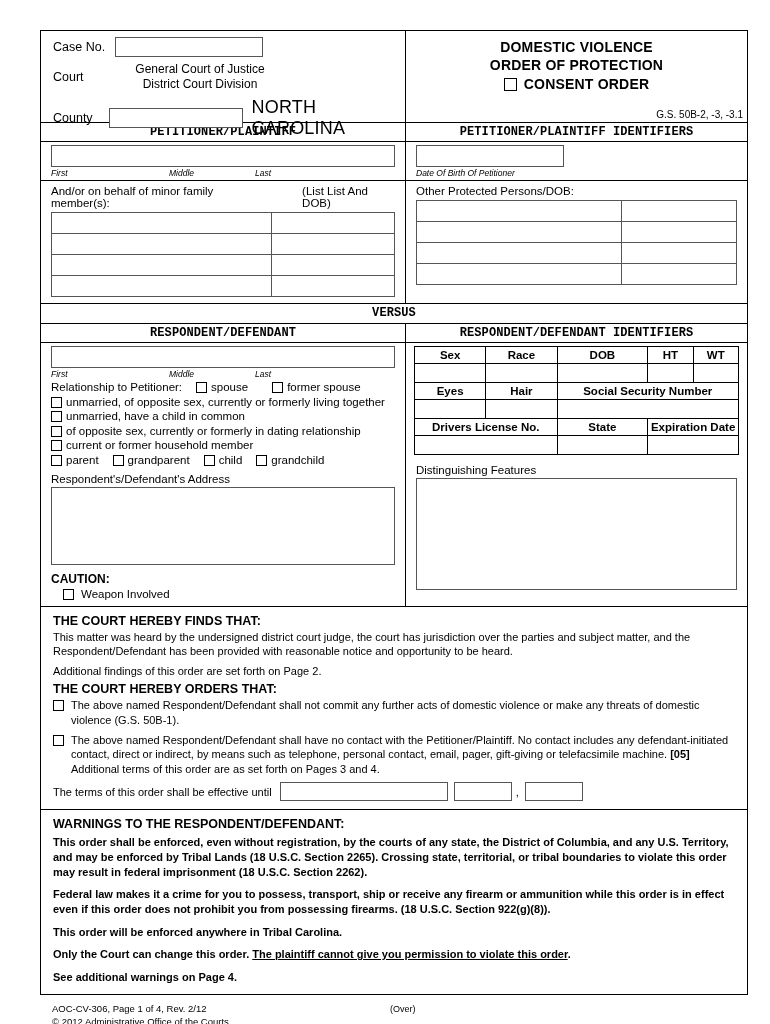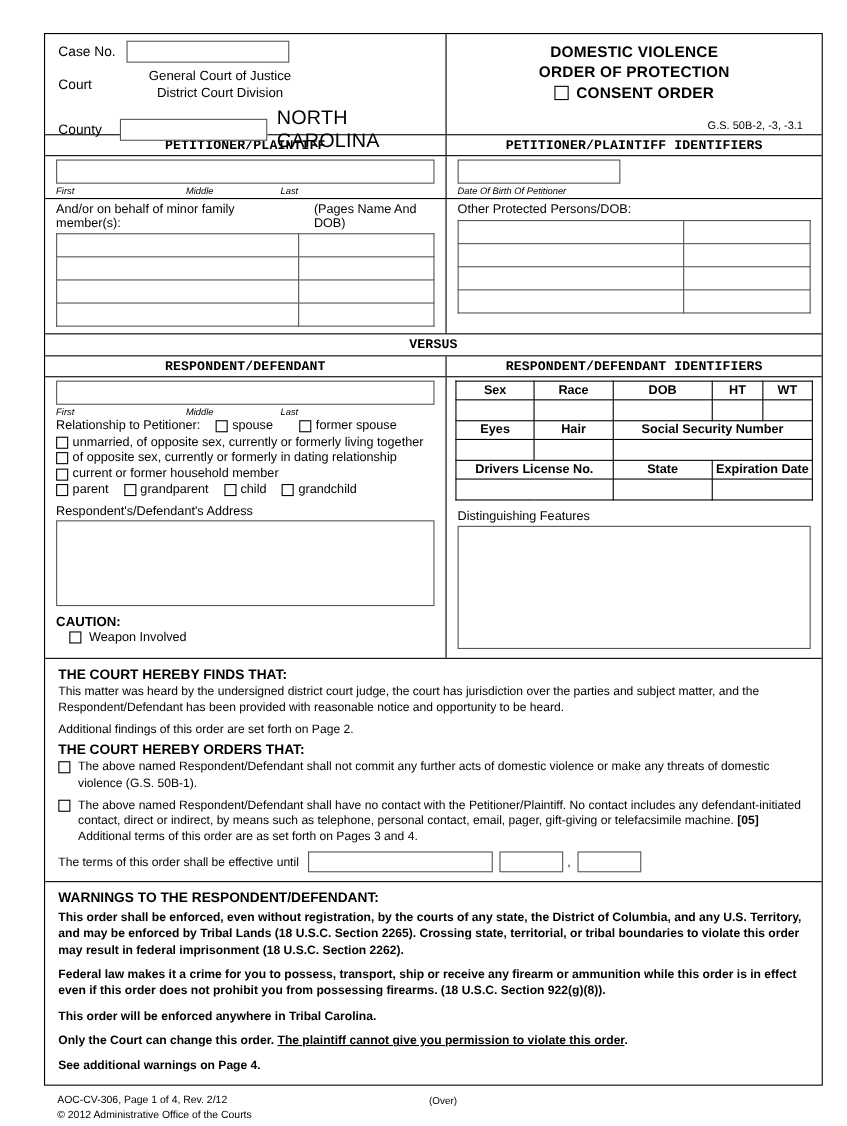--- a/index.html
+++ b/index.html
@@ -33,21 +33,21 @@
   .hl-row { display: flex; align-items: center; margin-bottom: 5px; }
   .hl-lab { width: 62px; font-size: 12.5px; }
   .caseno-box { width: 148px; height: 20px; }
   .county-box { width: 148px; height: 20px; }
   .court-stack { text-align: center; width: 170px; line-height: 1.25; font-size: 12px; }
   .nc { font-weight: normal; font-size: 18px; margin-left: 9px; letter-spacing: .2px; }
 
   .hdr-right { padding: 7px 8px 0 8px; text-align: center; position: relative; }
   .title-line { font-weight: bold; font-size: 14px; letter-spacing: .2px; line-height: 1.32; }
   .consent-row { display: flex; justify-content: center; align-items: center; gap: 7px; }
-  .gs { position: absolute; right: 17px; bottom: 2px; font-size: 10px; font-weight: normal; }
+  .gs { position: absolute; right: 4px; bottom: 2px; font-size: 10px; font-weight: normal; }
 
   
   .cb { display: inline-block; width: 11px; height: 11px; border: 1.4px solid #000; background: #fff; flex: 0 0 auto; }
   .cb-lg { width: 13px; height: 13px; border-width: 1.6px; }
 
   
   .secttl { font-weight: bold; font-size: 12px; text-align: center; padding: 2px 0 2px; letter-spacing: .1px; font-family: Liberation Mono, monospace; }
 
   
   .nameline { padding: 3px 10px 0 10px; }
@@ -167,21 +167,21 @@
         <div class="fml">
           <span style="width:auto;">Date Of Birth Of Petitioner</span>
         </div>
       </div>
     </div>
 
     <div class="row bb">
       <div class="colL">
         <div class="minor-head">
           <span>And/or on behalf of minor family member(s):</span>
-          <span class="hint">(Pages Name And DOB)</span>
+          <span class="hint">(List List And DOB)</span>
         </div>
         <table class="grid">
           <tbody>
               <tr>
                 <td class="w1"></td>
                 <td class="w2"></td>
               </tr>
           <tr>
                 <td class="w1"></td>
                 <td class="w2"></td>
@@ -258,20 +258,24 @@
             </span>
             <span class="inline" style="margin-left:18px;">
               <span class="cb"></span>
               <span>former spouse</span>
             </span>
           </div>
 
           <div class="opt">
             <span class="cb"></span>
             <span>unmarried, of opposite sex, currently or formerly living together</span>
+          </div>
+          <div class="opt">
+            <span class="cb"></span>
+            <span>unmarried, have a child in common</span>
           </div>
           <div class="opt">
             <span class="cb"></span>
             <span>of opposite sex, currently or formerly in dating relationship</span>
           </div>
           <div class="opt">
             <span class="cb"></span>
             <span>current or former household member</span>
           </div>
 

